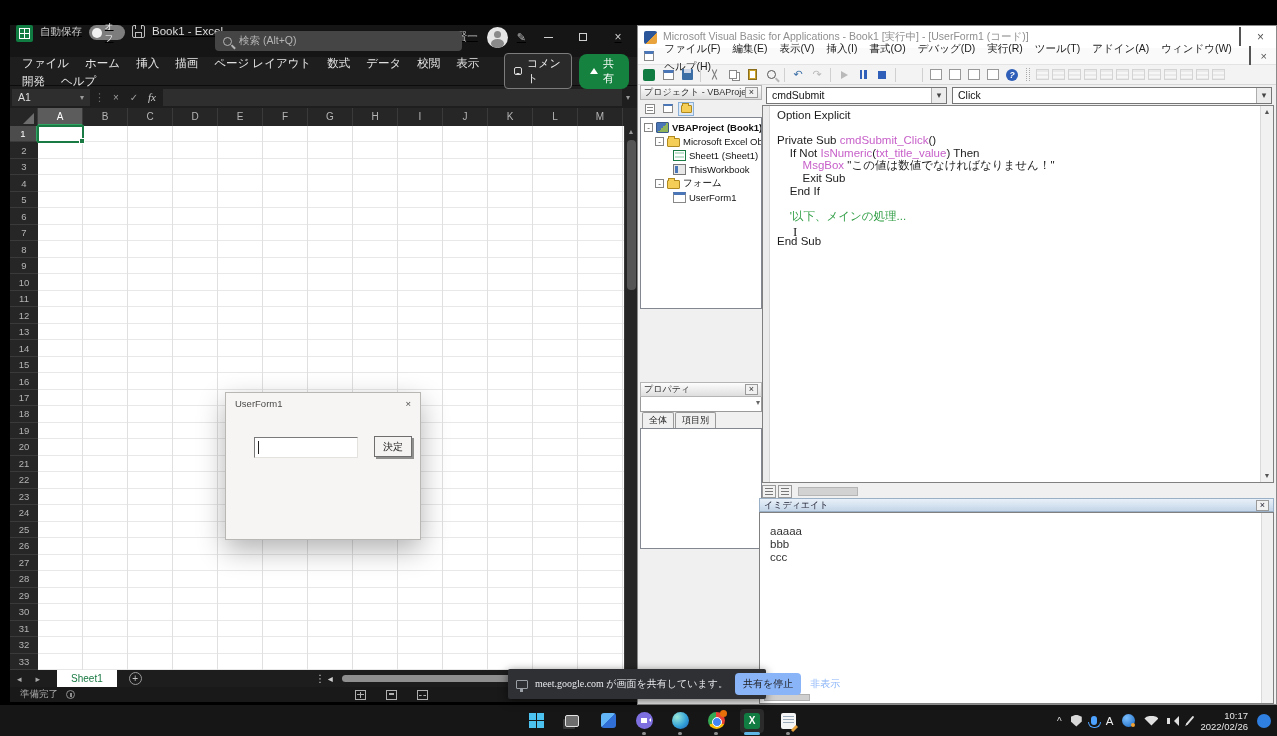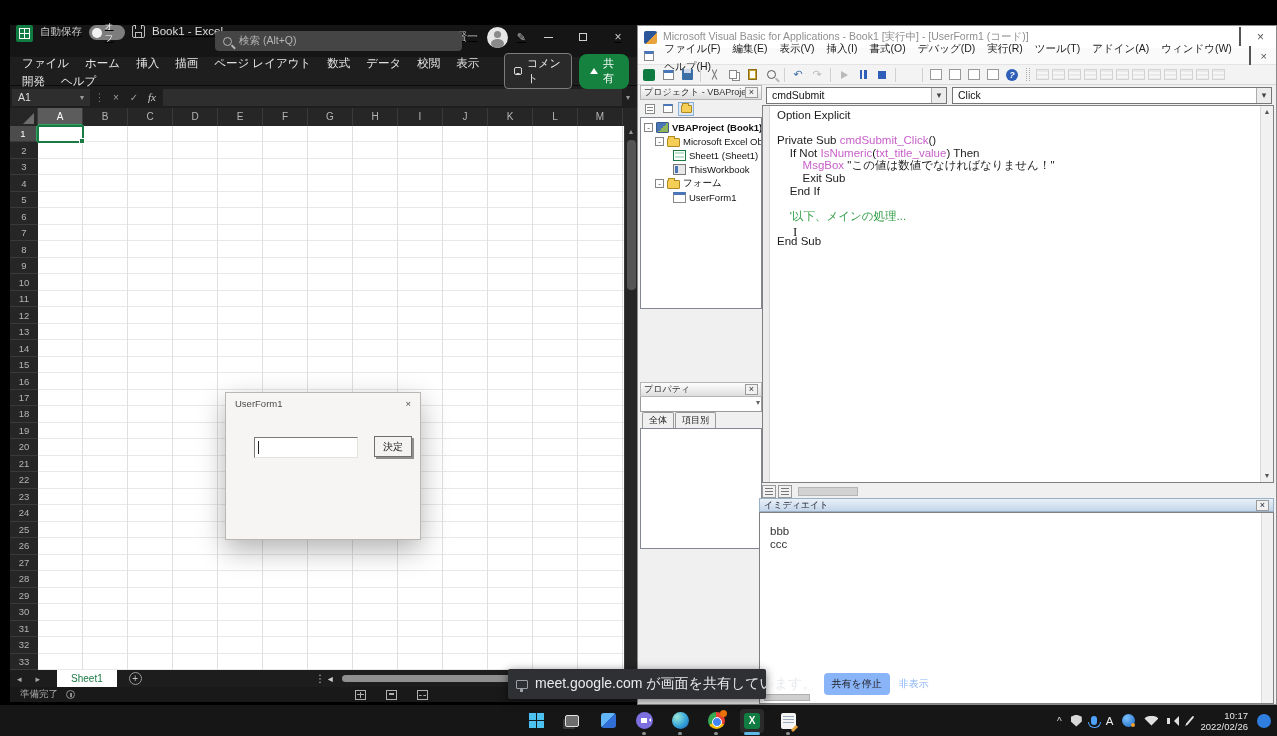--- a/index.html
+++ b/index.html
@@ -197,21 +197,21 @@
   .imm-head span{font-size:9px;color:#223;}
   .imm-body{position:absolute;left:0;right:0;top:14px;bottom:0;background:#fff;border:1px solid #808080;}
   .imm-lines{padding:12px 0 0 10px;font-family:"DejaVu Sans Mono",monospace;font-size:11.5px;line-height:13px;color:#333;}
   .imm-vscroll{position:absolute;right:0;top:0;bottom:0;width:12px;background:#f1f1f1;border-left:1px solid #d9d9d9;}
   .imm-hthumb{position:absolute;left:4px;bottom:2px;width:46px;height:7px;background:#cfcfcf;border:1px solid #b0b0b0;}
 
   
   #meet-banner{position:absolute;left:508px;top:669px;width:258px;height:30px;background:#2f3033;border-radius:2px;z-index:40;display:flex;align-items:center;padding:0 8px;gap:7px;box-shadow:0 2px 10px rgba(0,0,0,.55);}
   .mb-ic{width:12px;height:9px;border:1.5px solid #9aa0a6;border-radius:1px;position:relative;flex:0 0 auto;}
   .mb-ic::after{content:"";position:absolute;left:3px;bottom:-4px;width:3px;height:2.5px;background:#9aa0a6;}
-  .mb-text{font-size:14px;color:#e8eaed;white-space:nowrap;}
+  .mb-text{font-size:10px;color:#e8eaed;white-space:nowrap;font-family:Liberation Serif, serif;}
   .mb-stop{background:#8ab4f8;color:#202124;border-radius:4px;padding:4px 8px;font-size:10px;white-space:nowrap;}
   .mb-hide{color:#8ab4f8;font-size:10px;white-space:nowrap;padding:4px 2px;}
 
   
   #taskbar{position:absolute;left:0;top:705px;width:1277px;height:31px;background:#161616;}
   .tb-center{position:absolute;left:524px;top:0;height:100%;display:flex;align-items:center;gap:12px;}
   .tb-item{width:24px;height:24px;border-radius:4px;display:flex;align-items:center;justify-content:center;position:relative;}
   .tb-item.active{background:rgba(255,255,255,.09);}
   .tb-item.active::after{content:"";position:absolute;bottom:-2px;left:4px;width:16px;height:2.5px;border-radius:2px;background:#5fb8e8;}
   .tb-item.running::after{content:"";position:absolute;bottom:-2px;left:10px;width:4px;height:3px;border-radius:2px;background:#8f8f8f;}
@@ -596,20 +596,21 @@
         </div>
       </div>
 
       <div id="immediate">
         <div class="imm-head">
           <span>イミディエイト</span>
           <span class="p-close" style="margin-left:auto;">×</span>
         </div>
         <div class="imm-body">
           <div class="imm-lines">
+              <div>aaaaa</div>
               <div>bbb</div>
               <div>ccc</div>
             </div>
           <span class="imm-vscroll"></span>
           <span class="imm-hthumb"></span>
         </div>
       </div>
     </div>
   </section>
 

